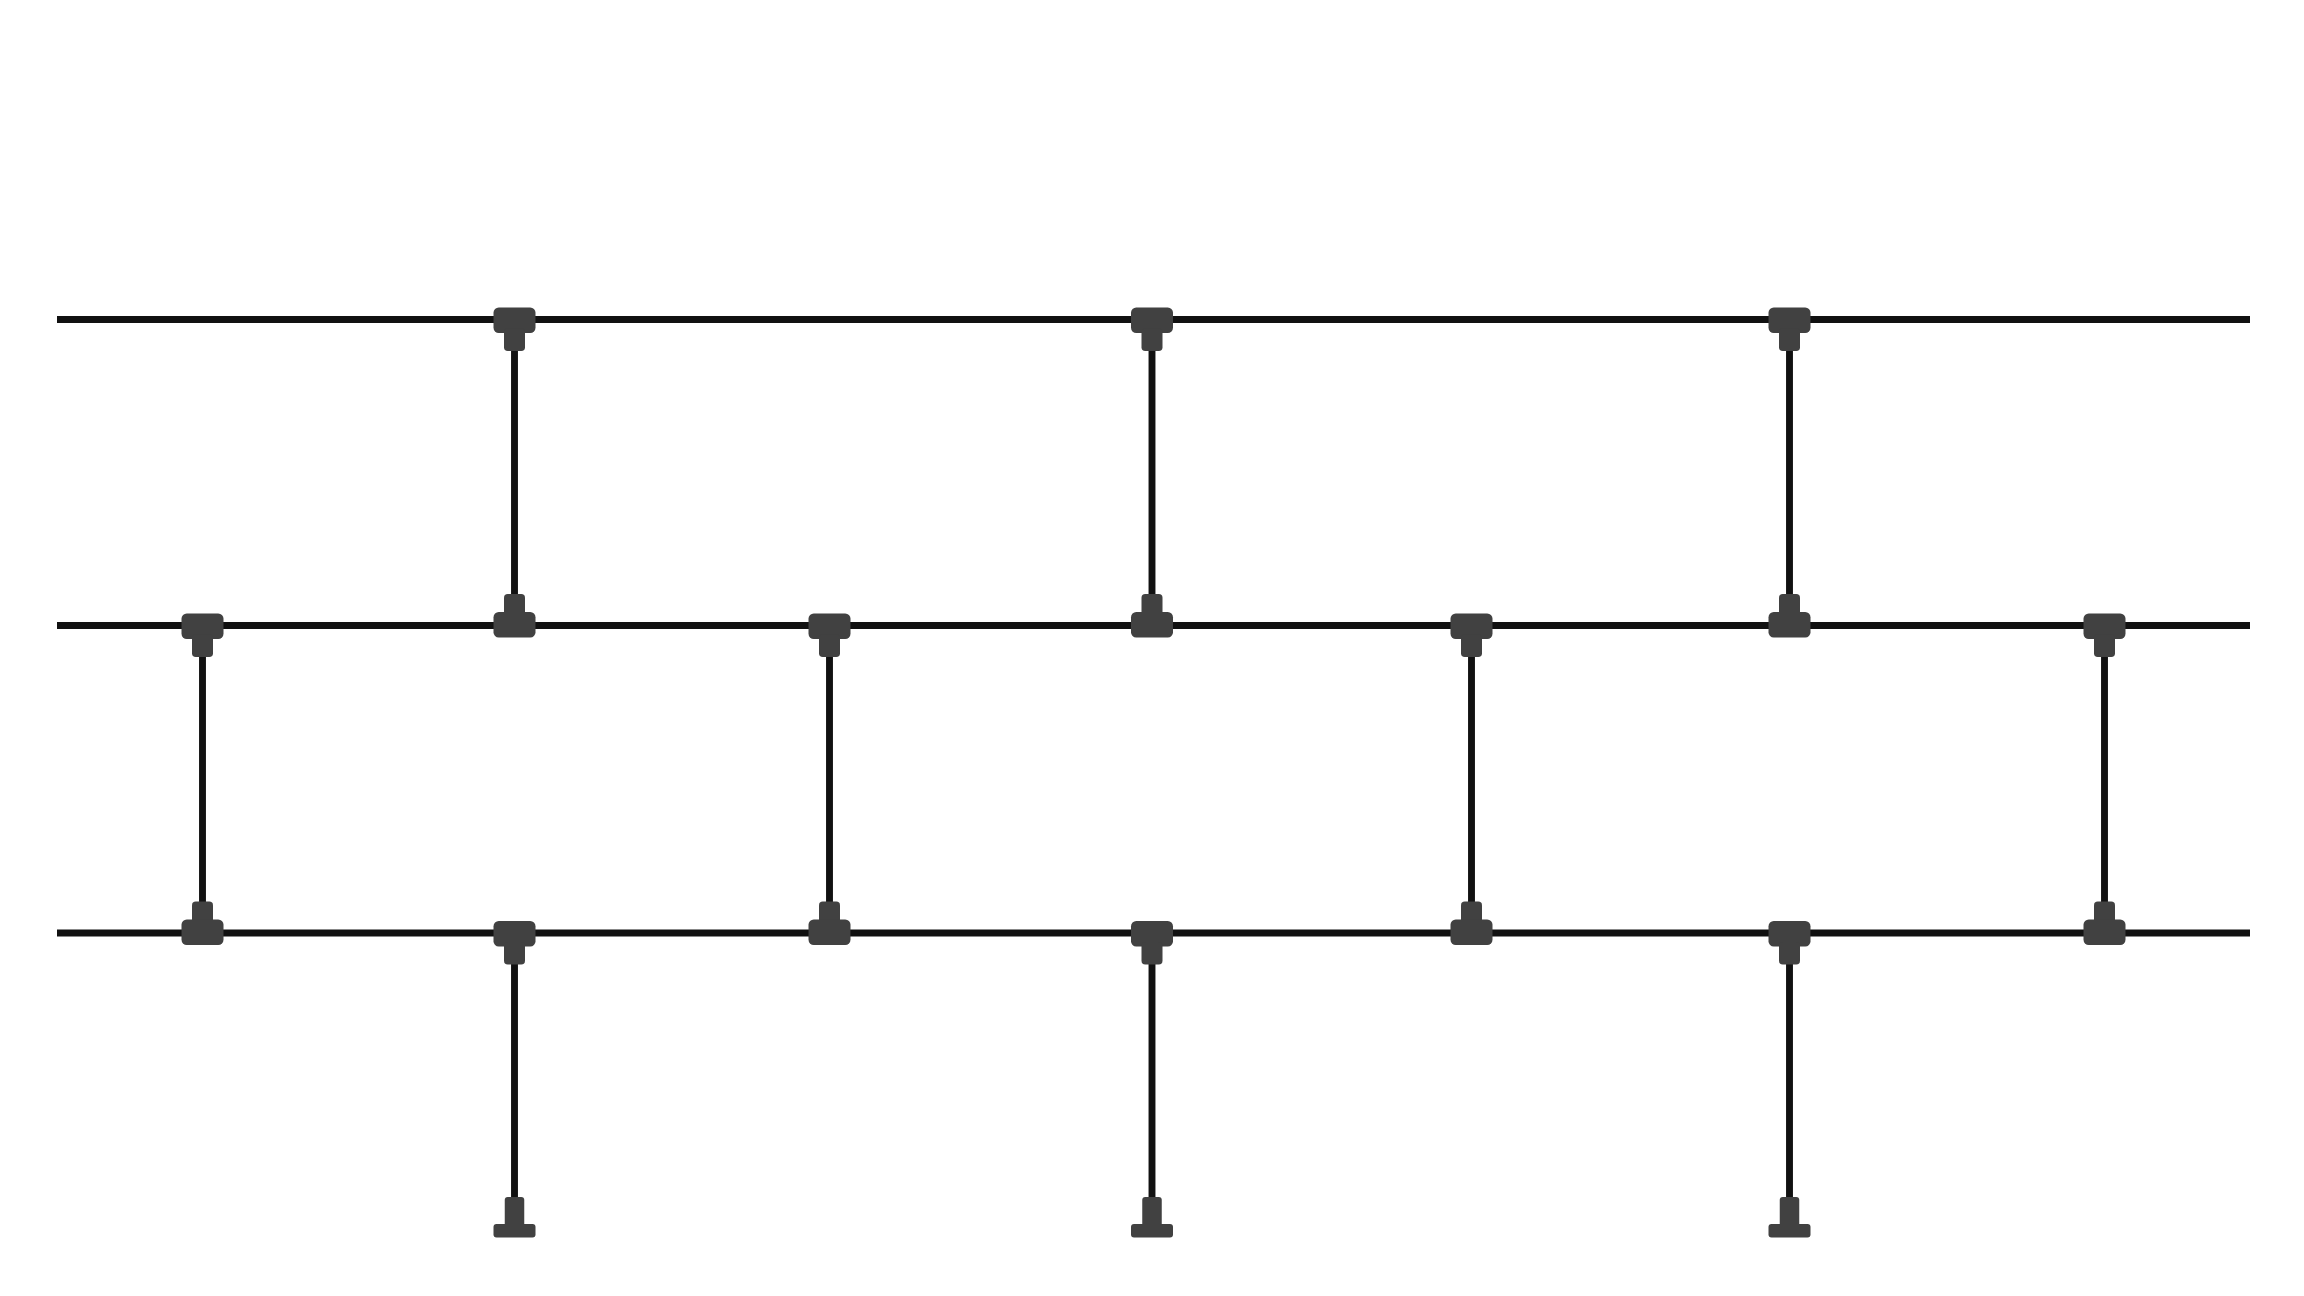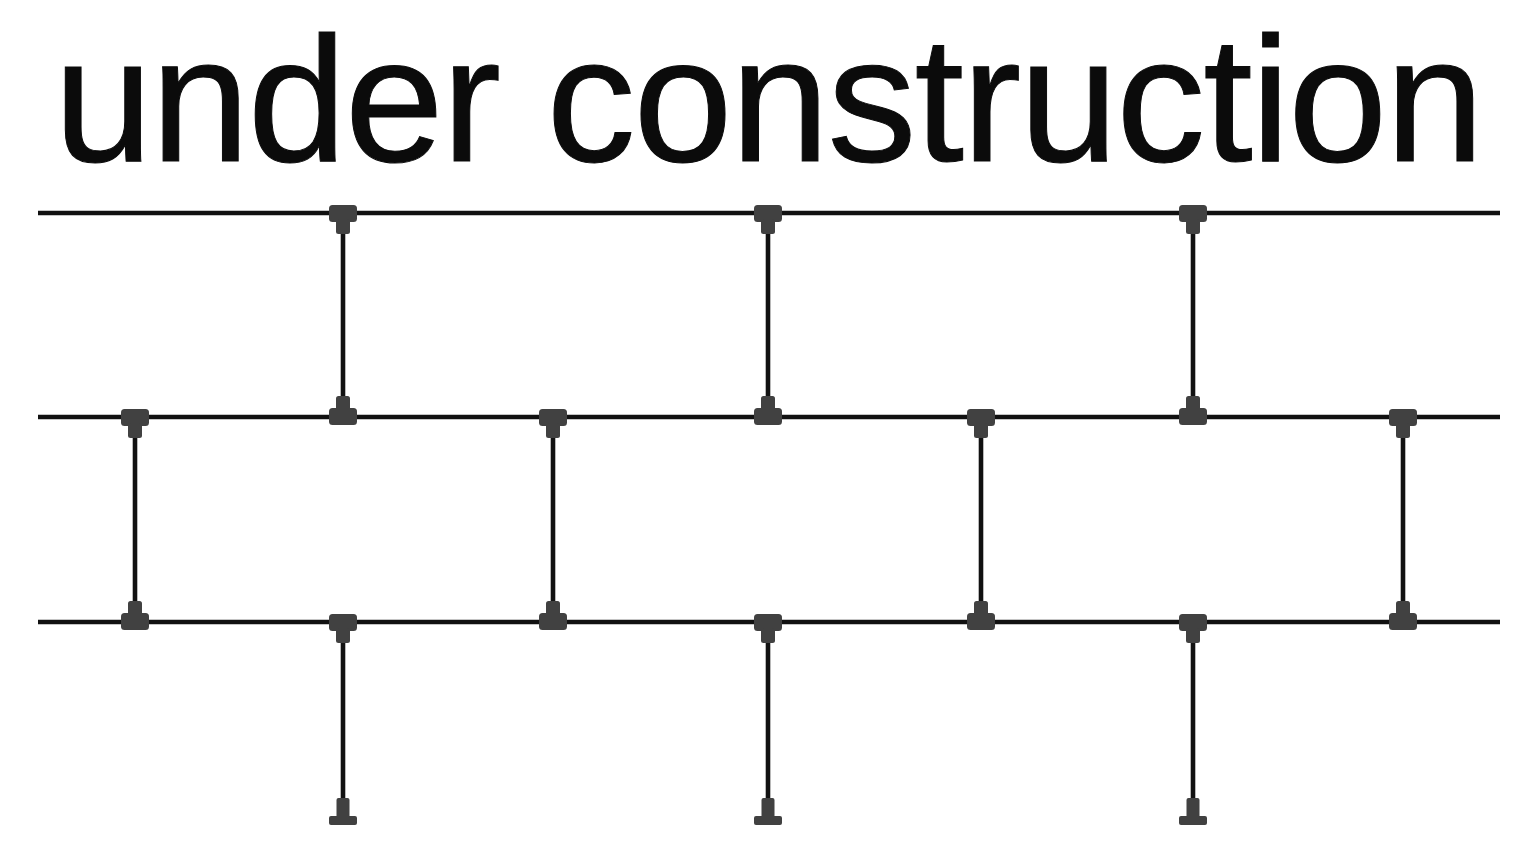--- a/index.html
+++ b/index.html
@@ -39,21 +39,20 @@
   .scaffold svg {
     position: absolute;
     top: 0;
     left: 0;
   }
 </style>
 </head>
 <body>
 
 <div class="page" style="background: rgb(255, 255, 255);">
-  <h1 class="page-title" style="color: rgb(11, 11, 11); -webkit-text-stroke: 1px rgb(11, 11, 11);">under construction</h1>
 
   <div class="scaffold">
     <svg id="scaffold-svg" width="1536" height="864" viewBox="0 0 1536 864">
         <line x1="38" x2="1500" y1="213" y2="213" stroke="#111111" stroke-width="4.6"></line>
         <line x1="38" x2="1500" y1="417" y2="417" stroke="#111111" stroke-width="4.6"></line>
         <line x1="38" x2="1500" y1="622" y2="622" stroke="#111111" stroke-width="4.6"></line>
         <line x1="343" x2="343" y1="213" y2="417" stroke="#111111" stroke-width="4.6"></line>
         <line x1="768" x2="768" y1="213" y2="417" stroke="#111111" stroke-width="4.6"></line>
         <line x1="1193" x2="1193" y1="213" y2="417" stroke="#111111" stroke-width="4.6"></line>
         <line x1="135" x2="135" y1="417" y2="622" stroke="#111111" stroke-width="4.6"></line>

